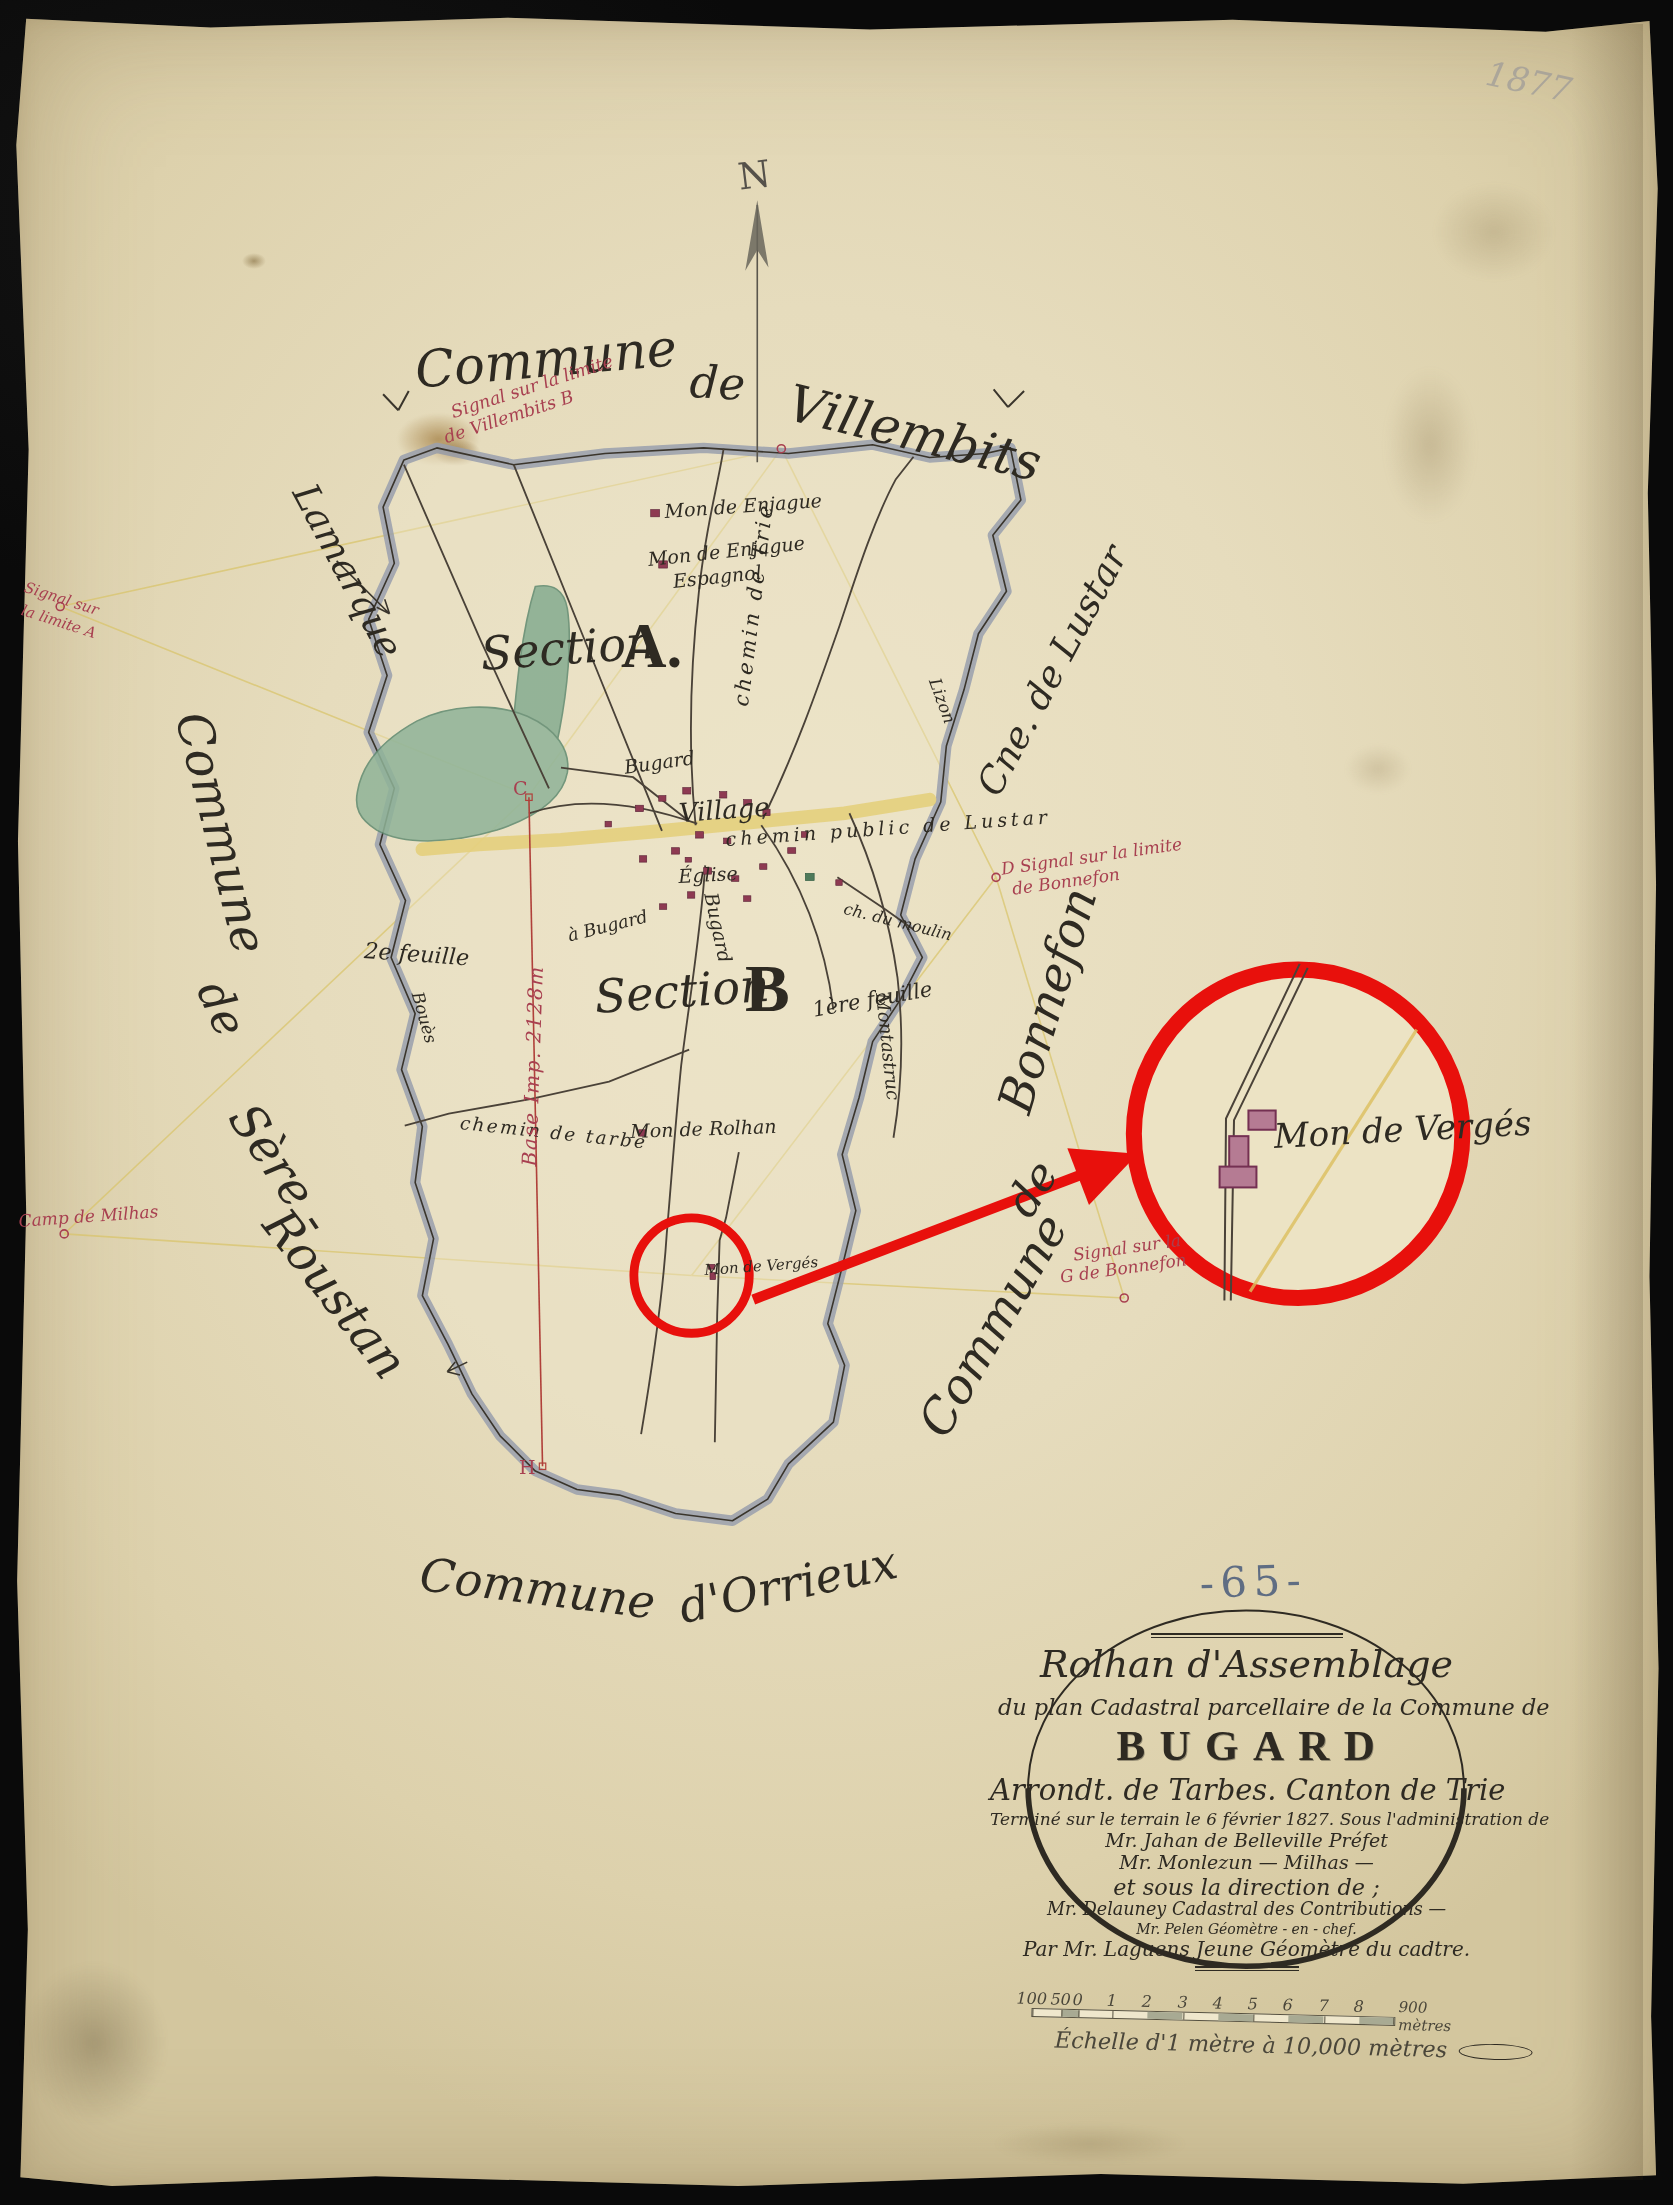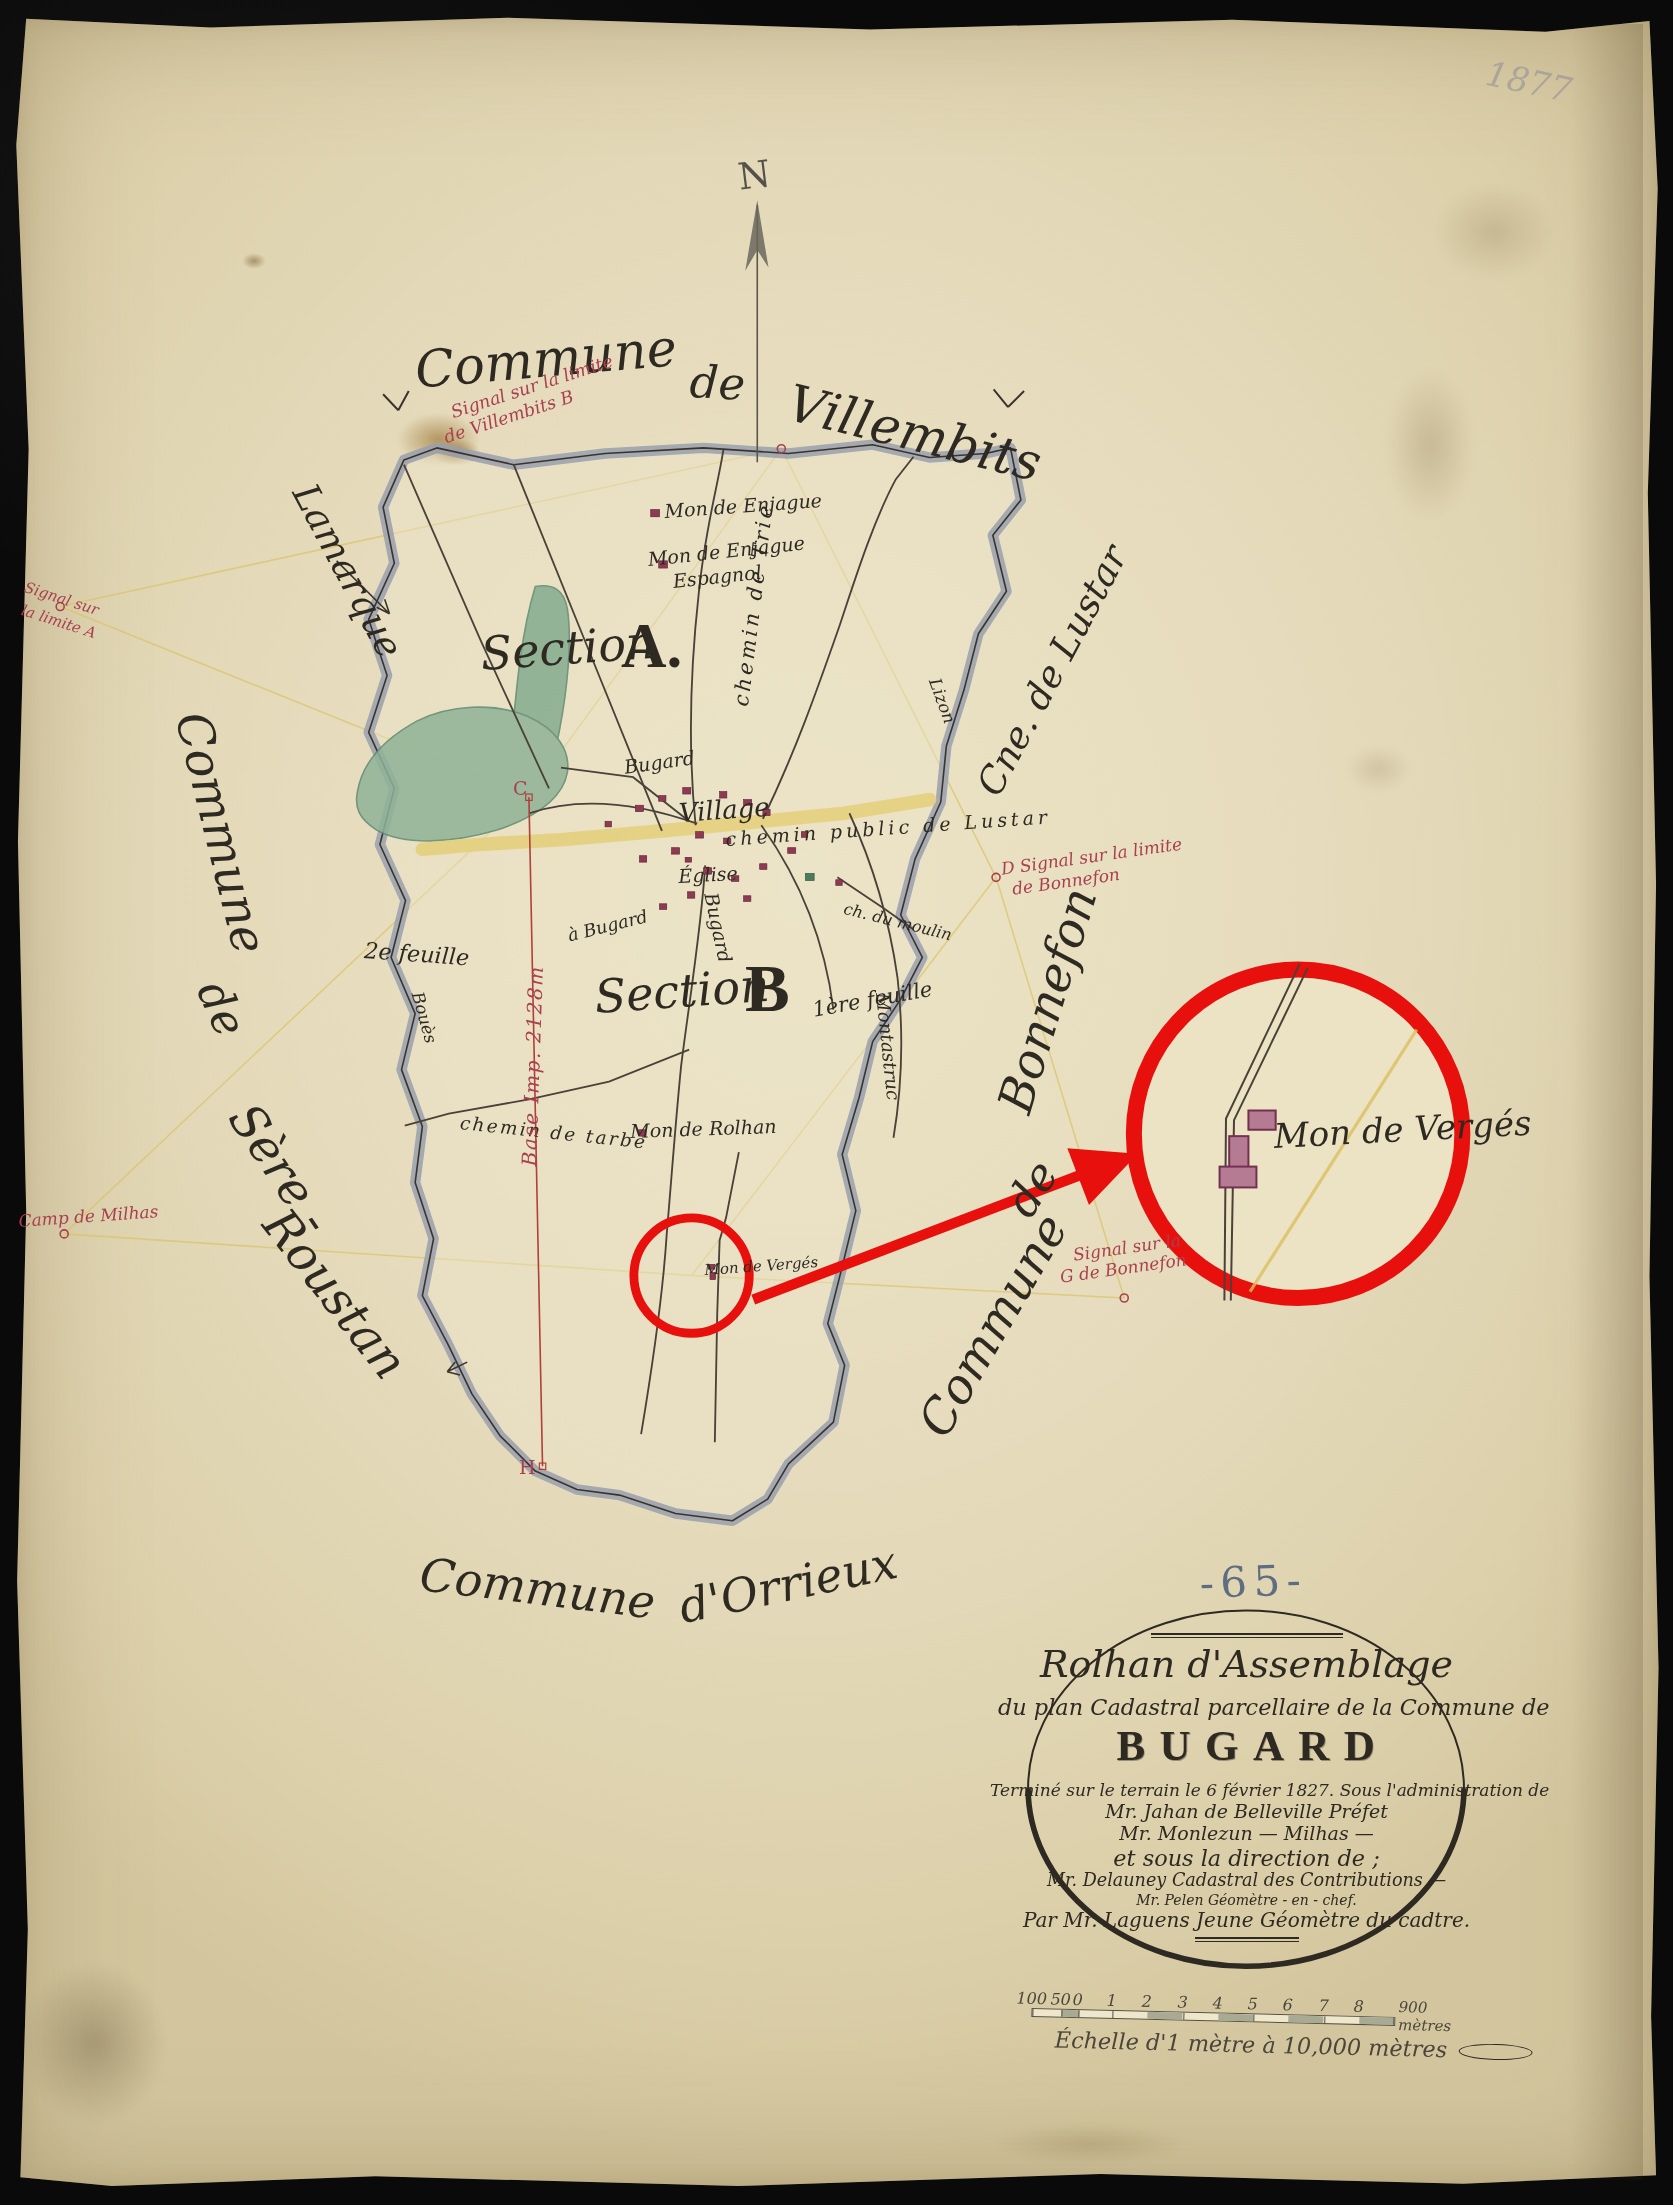--- a/index.html
+++ b/index.html
@@ -247,20 +247,21 @@
 <div class="lbl red" style="left:513px;top:779px;font-size:19px;font-style:normal;">C</div>
 <div class="lbl red" style="left:519px;top:1458px;font-size:19px;font-style:normal;">H</div>
 
 <div class="lbl blue" style="left:1199px;top:1563px;font-size:42px;letter-spacing:6.4px;transform:rotate(-2deg);">-65-</div>
 
 <div class="cartouche-text">
   <div class="rule-double" style="width:192px;margin:8px auto 0;"></div>
   <div class="lbl" style="position:relative;left:0;top:6.4px;font-size:38px;display:block;">Rolhan d'Assemblage</div>
   <div class="lbl" style="position:relative;left:8px;top:11.2px;font-size:22.4px;display:block;margin-top:8px;">du plan Cadastral parcellaire de la Commune de</div>
   <div class="lbl caps" style="position:relative;left:6.4px;top:17.6px;font-size:43px;letter-spacing:14.4px;display:block;text-shadow:0.8px 0.8px 0 rgba(46,42,34,.4);">BUGARD</div>
+  <div class="lbl" style="position:relative;left:0;top:26px;font-size:29px;display:block;">Arrondt. de Tarbes.  Canton de Trie</div>
   <div class="lbl" style="position:relative;left:0;top:32px;font-size:17px;display:block;text-align:center;">Terminé sur le terrain le 6 février 1827.  Sous l'administration de</div>
   <div class="lbl" style="position:relative;left:0;top:35px;font-size:19px;display:block;">Mr. Jahan de Belleville Préfet</div>
   <div class="lbl" style="position:relative;left:0;top:38px;font-size:19px;display:block;">Mr. Monlezun — Milhas —</div>
   <div class="lbl" style="position:relative;left:0;top:42px;font-size:22.4px;display:block;">et sous la direction de ;</div>
   <div class="lbl" style="position:relative;left:0;top:45px;font-size:17.6px;display:block;">Mr. Delauney Cadastral des Contributions —</div>
   <div class="lbl" style="position:relative;left:0;top:48px;font-size:14px;display:block;">Mr. Pelen Géomètre - en - chef.</div>
   <div class="lbl" style="position:relative;left:0;top:51px;font-size:20px;display:block;">Par Mr. Laguens Jeune Géomètre du cadtre.</div>
   <div class="rule-double" style="width:104px;margin:58px auto 0;"></div>
 </div>
 

